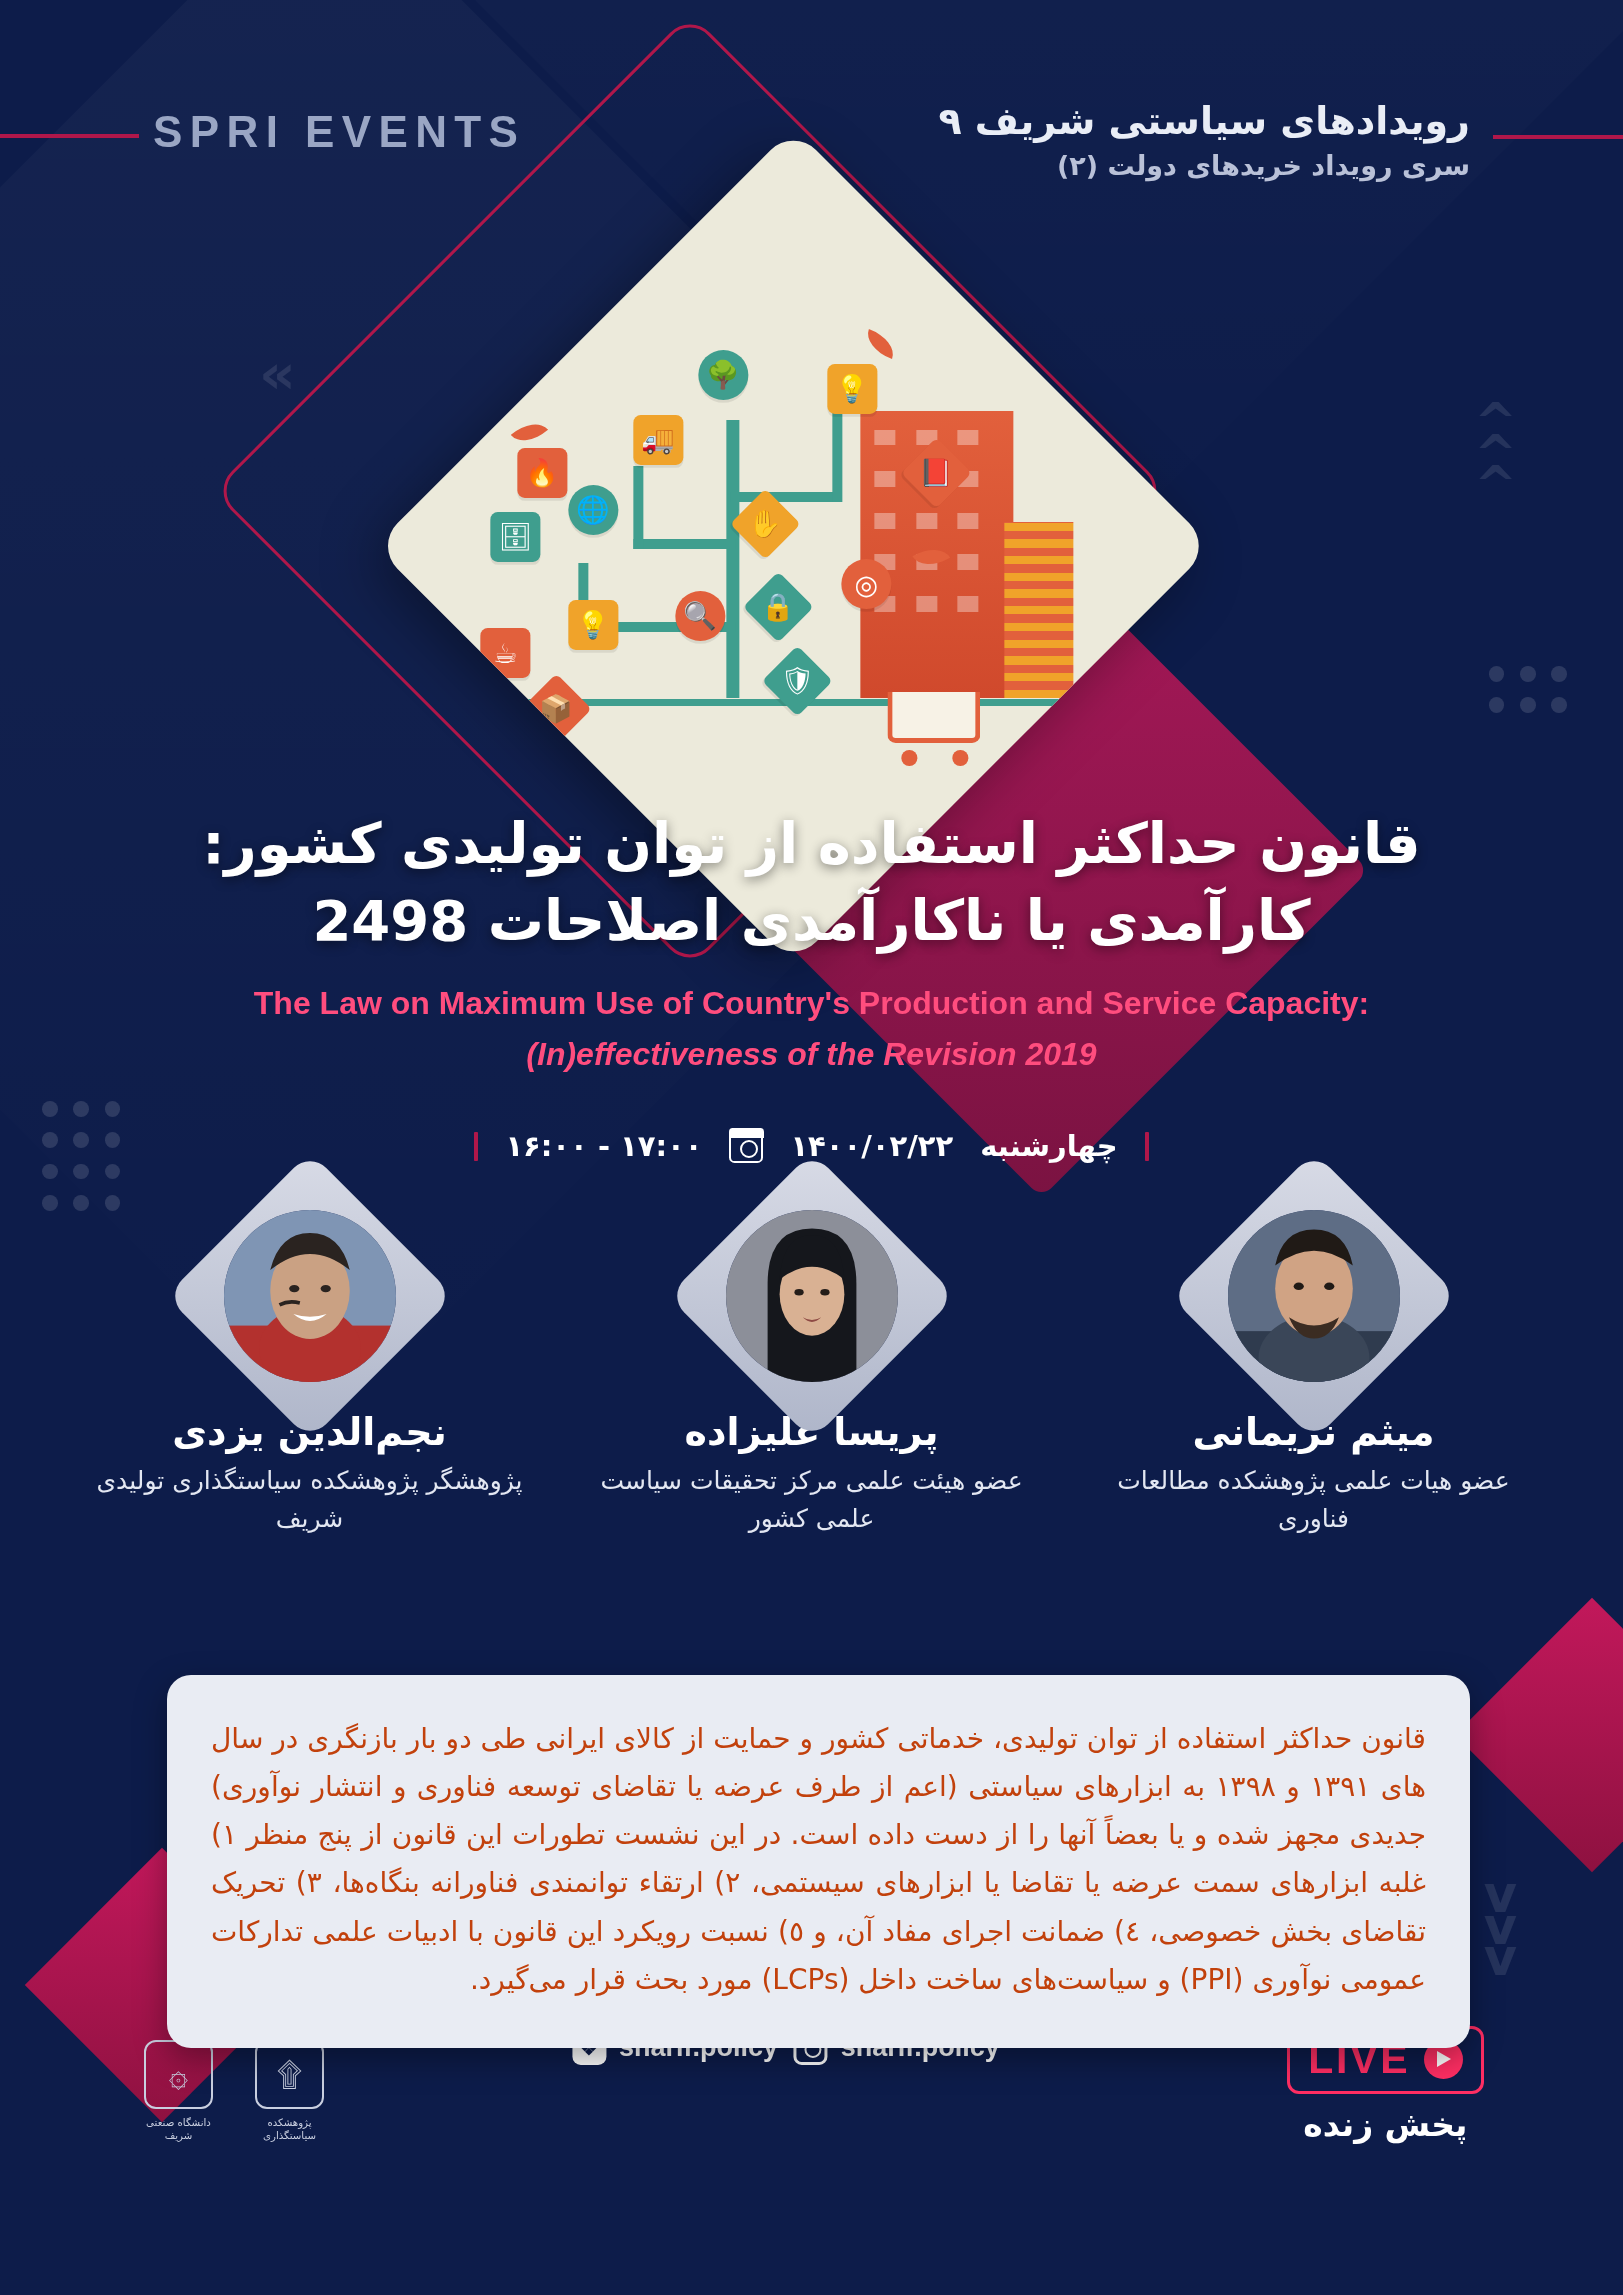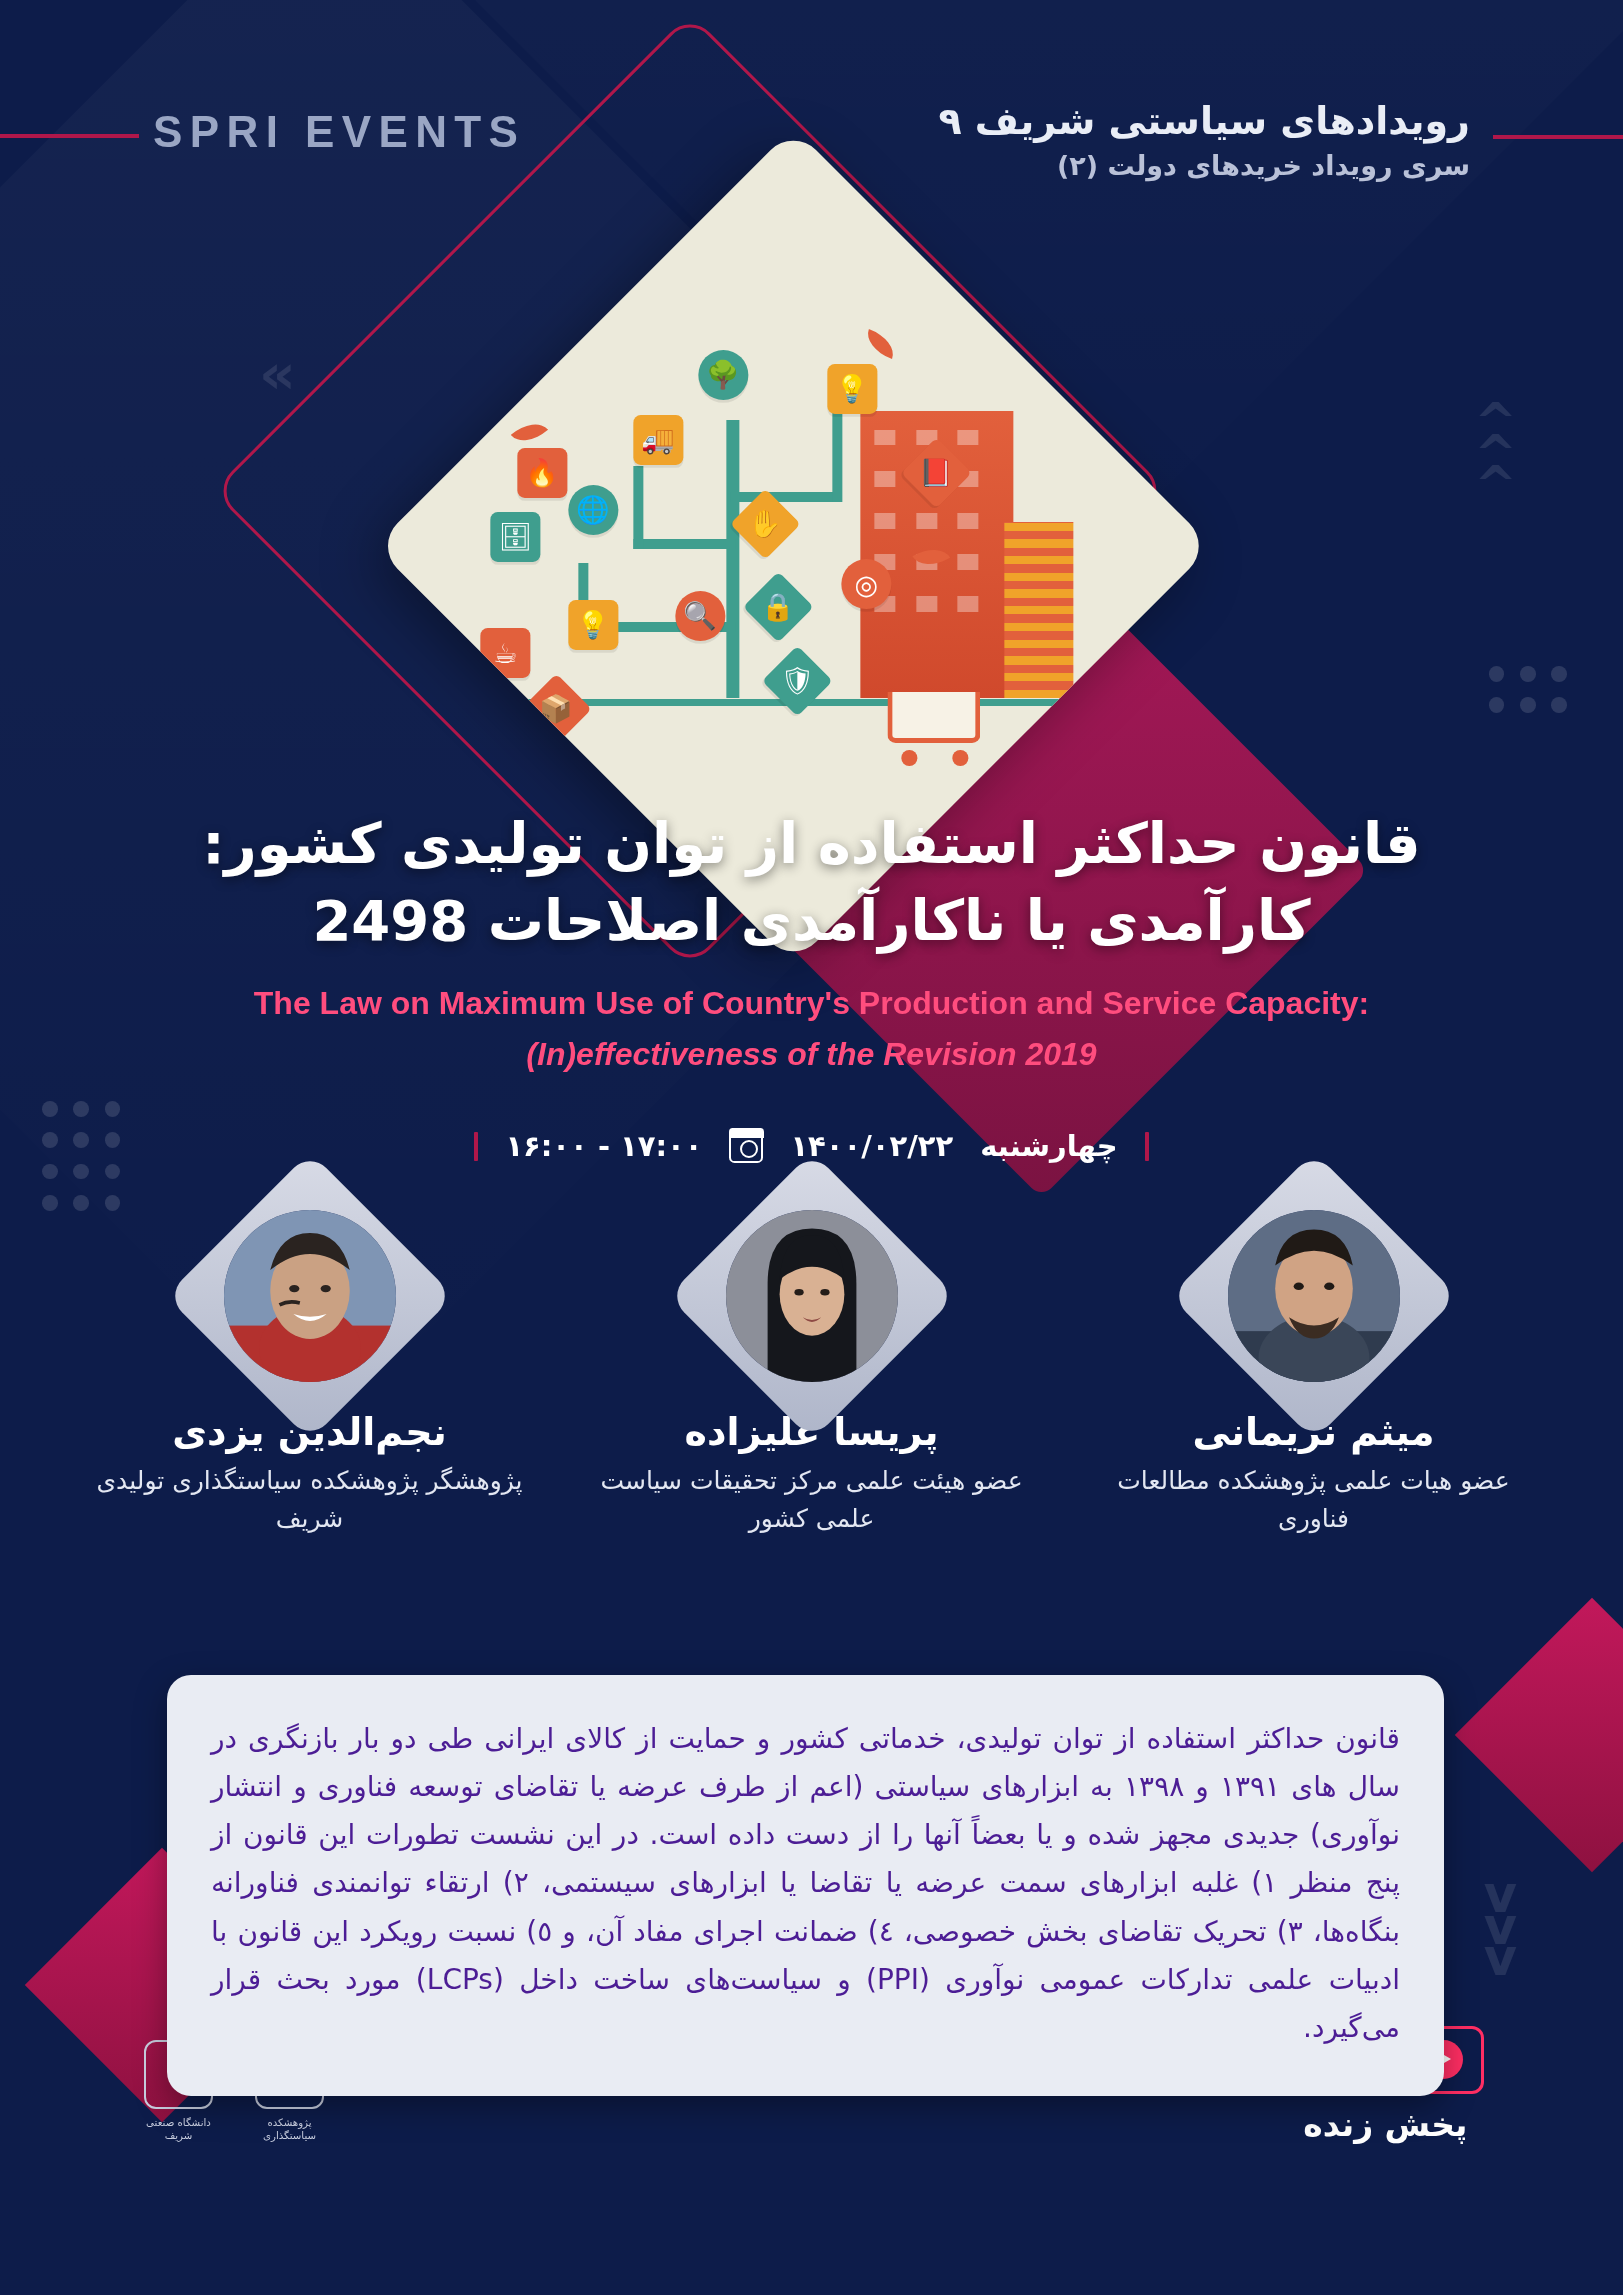--- a/index.html
+++ b/index.html
@@ -323,26 +323,26 @@
     margin-top: 8.3px;
     color: #e3e7f2;
     font-size: 25px;
     font-weight: 400;
     line-height: 1.5;
   }
 
   
   .abstract {
     position: absolute;
-    left: 167px; right: 179px;
+    left: 167px; right: 153px;
     top: 1675px;
     background: #e9ecf3;
     border-radius: 24px;
     padding: 40px 44px 44px;
-    color: #4c1d95;
+    color: #c2410c;
     font-size: 28px;
     line-height: 1.72;
     text-align: justify;
     box-shadow: 0 11px 32px rgba(0,0,0,.35);
     z-index: 5;
   }
 
   
   .footer { position: absolute; left: 0; right: 0; bottom: 42px; height: 241px; }
 

